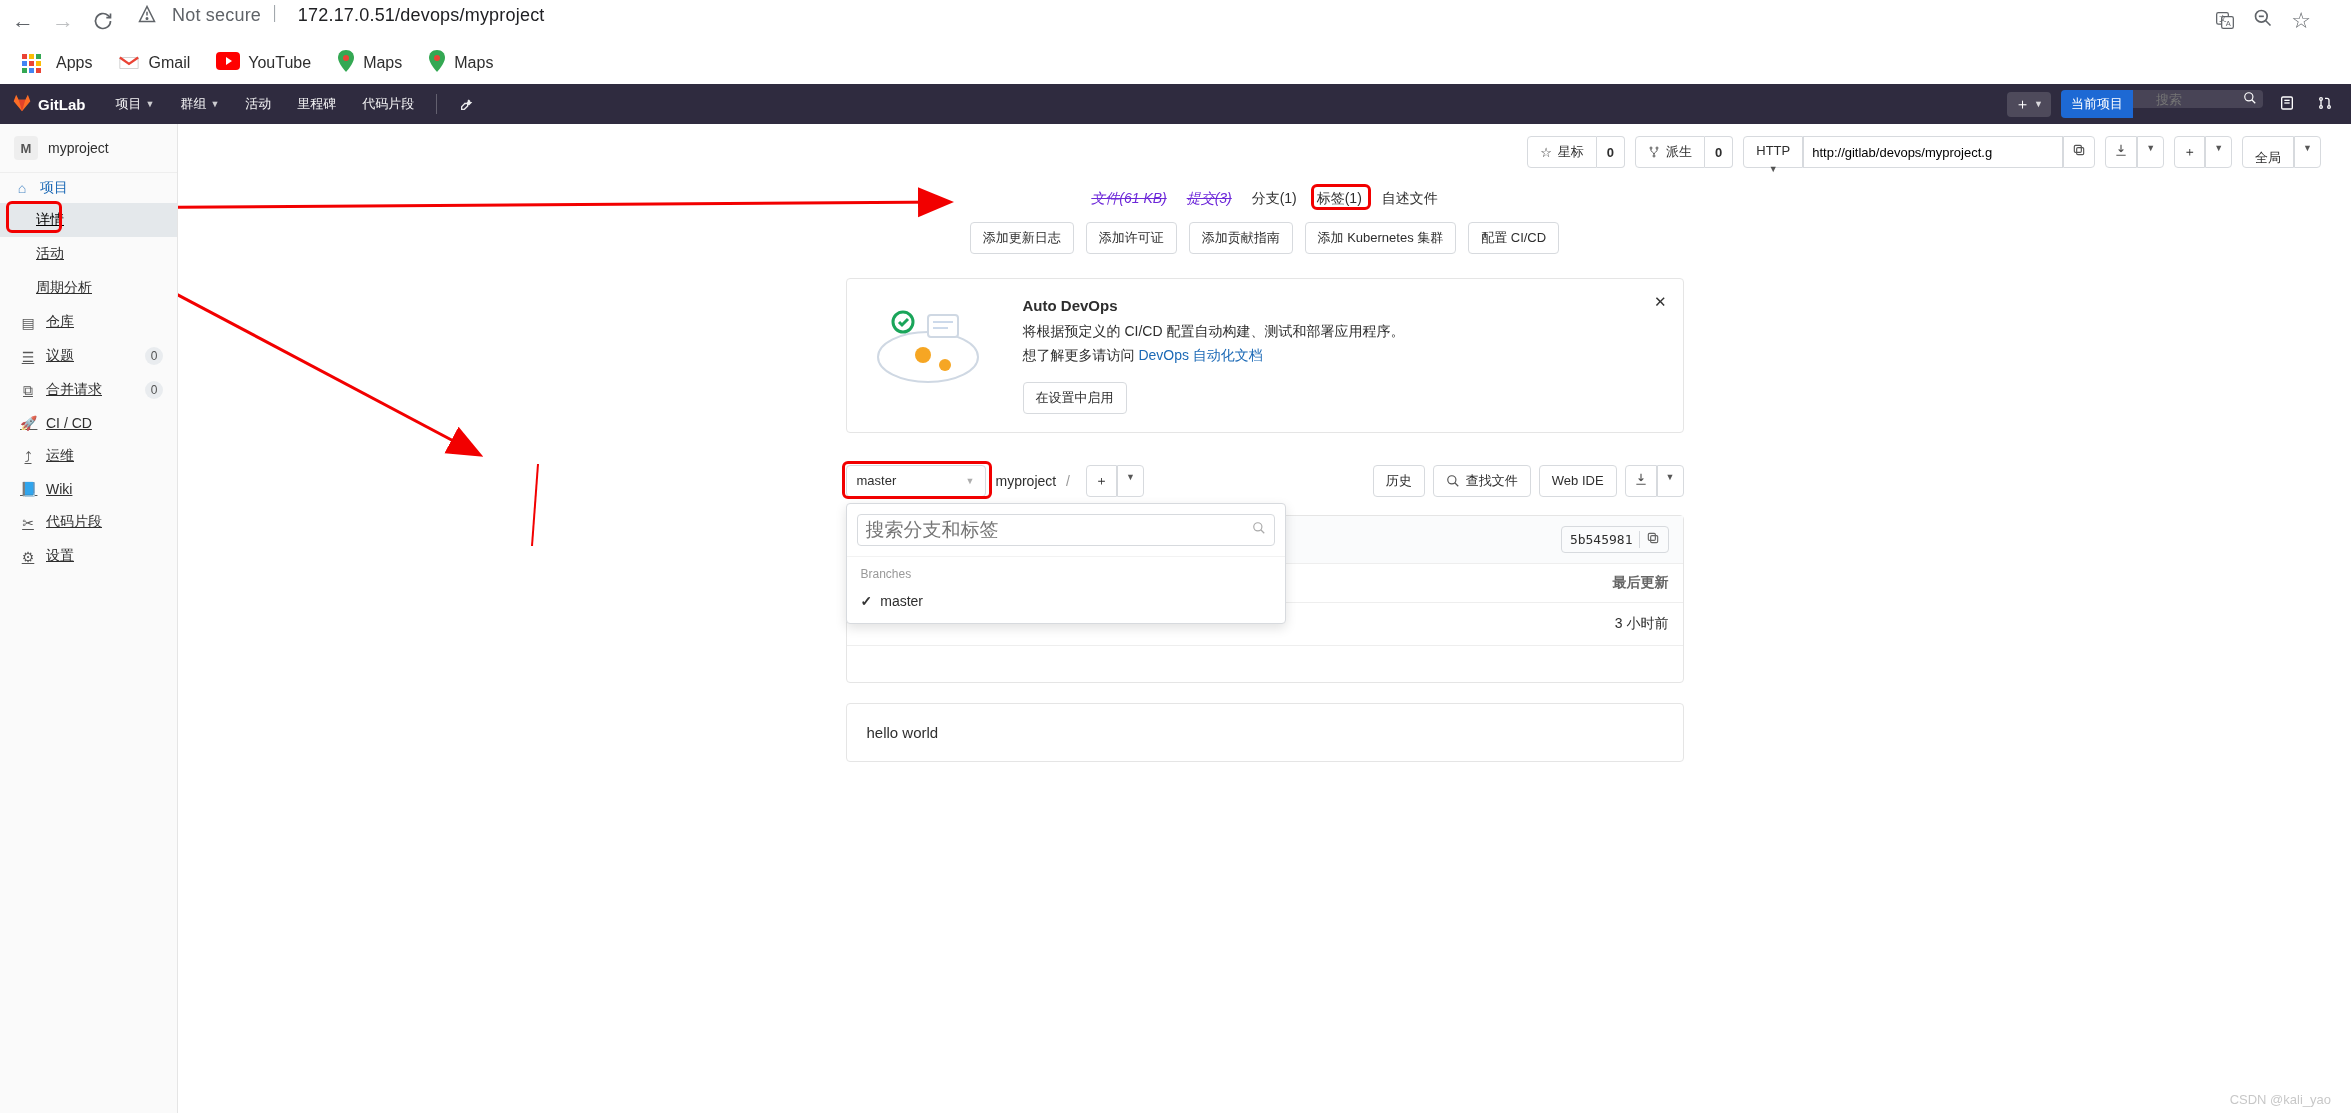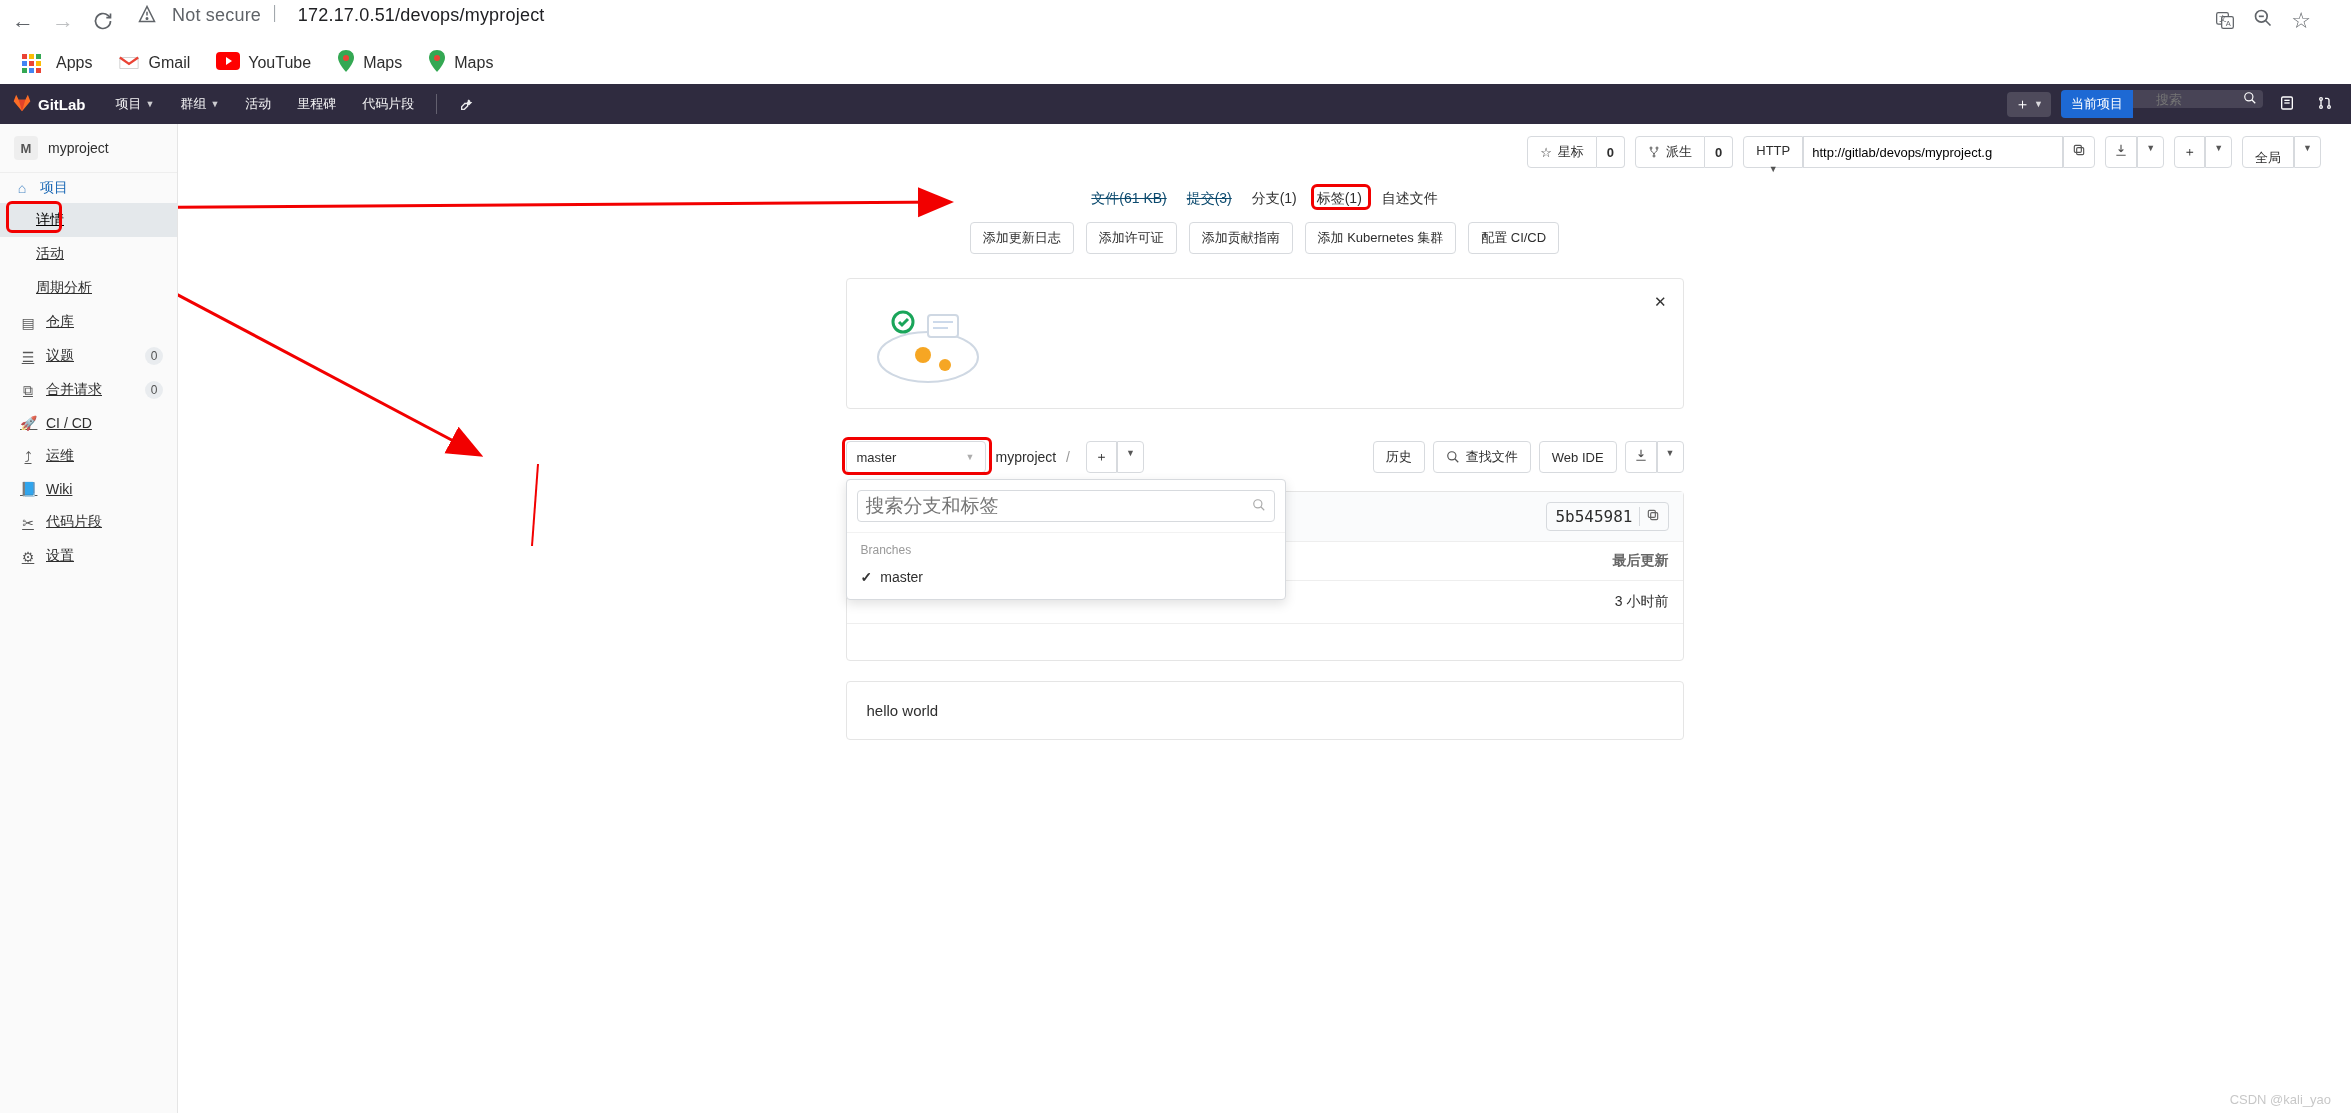--- a/index.html
+++ b/index.html
@@ -144,21 +144,21 @@
   }
   .leftjoin .btn{ border-radius:4px 0 0 4px;}
   .url-field {
     border:1px solid #d7dade; height:32px; font-size:13px; padding:0 8px;
     width:260px; background:#fff;
   }
   .statsrow {
     text-align:center; margin-top:22px; font-size:14px; color:#2e2e2e;
   }
   .statsrow a { text-decoration:none; color:#2e2e2e; margin:0 8px; cursor:pointer;}
-  .statsrow .strike { text-decoration:line-through; color:#0c4a6e;}
+  .statsrow .strike { text-decoration:line-through; color:#6d28d9;font-style:italic;}
   .chips { text-align:center; margin-top:14px; }
   .chips .btn { margin:0 4px;}
   .autodev {
     width:838px; margin:24px auto 0; border:1px solid #e5e5e5; position:relative;
     display:flex; gap:30px; padding:18px 26px; border-radius:4px;
   }
   .autodev-ill { width:120px; }
   .autodev h3{ font-size:15px; font-weight:600; margin-bottom:6px;}
   .autodev p { font-size:14px; color:#2e2e2e; line-height:1.7;}
   .autodev a { color:#1b69b6; text-decoration:none;}
@@ -193,21 +193,21 @@
   }
   .ft-hdr {
     display:flex; justify-content:space-between; padding:10px 14px; border-bottom:1px solid #eee;
     background:#fafbfc;
   }
   .ft-head-row { display:flex; justify-content:flex-end; padding:10px 14px; border-bottom:1px solid #eee; color:#666; font-weight:600;}
   .ft-row { display:flex; justify-content:flex-end; padding:12px 14px; border-bottom:1px solid #eee;}
   .ft-row:last-child{border:0}
   .hash-box {
     display:flex; align-items:center; gap:6px; border:1px solid #d7dade; border-radius:4px;
-    padding:4px 8px; font-family:monospace; font-size:16px;
+    padding:4px 8px; font-family:monospace; font-size:13px;
   }
   .copy-ico{border-left:1px solid #d7dade; padding-left:6px; cursor:pointer; color:#666;}
   .file-view {
     width:838px; margin:20px auto 0; border:1px solid #e5e5e5; border-radius:4px; padding:20px;
     font-size:15px;
   }
   
   .arrow-svg { position:absolute; z-index:20; pointer-events:none;}
   .watermark {
     position:fixed; right:20px; bottom:6px; font-size:13px; color:#b0b0b0; opacity:.7;
@@ -522,20 +522,27 @@
           <circle cx="30" cy="25" r="10" fill="none" stroke="#1aa55a" stroke-width="3"></circle>
           <path d="M26 25l3 3 6-6" fill="none" stroke="#1aa55a" stroke-width="3"></path>
           <rect x="55" y="18" width="30" height="22" rx="3" fill="#fff" stroke="#cfd8e3" stroke-width="2"></rect>
           <line x1="60" y1="25" x2="80" y2="25" stroke="#9ab4d6"></line>
             <line x1="60" y1="31" x2="75" y2="31" stroke="#9ab4d6"></line>
           <g fill="#f6a623">
               <circle cx="50" cy="58" r="8"></circle>
               <circle cx="72" cy="68" r="6"></circle>
             </g>
         </svg>
+      </div>
+      <div>
+        <h3>Auto DevOps</h3>
+        <p>将根据预定义的 CI/CD 配置自动构建、测试和部署应用程序。</p>
+        <p><span>想了解更多请访问</span>
+           <a href="#">DevOps 自动化文档</a></p>
+        <div style="margin-top:14px"><span class="btn">在设置中启用</span></div>
       </div>
     </div>
 
     <div class="treebar" style="position:relative" id="treebar">
       <div class="branch-sel">
         <span>master</span>
         <span class="caret" style="color:#999">▼</span>
         <span class="red-box" style="position:absolute;left:-4px;top:-4px;width:150px;height:38px;pointer-events:none"></span>
       </div>
       <span class="crumb">

